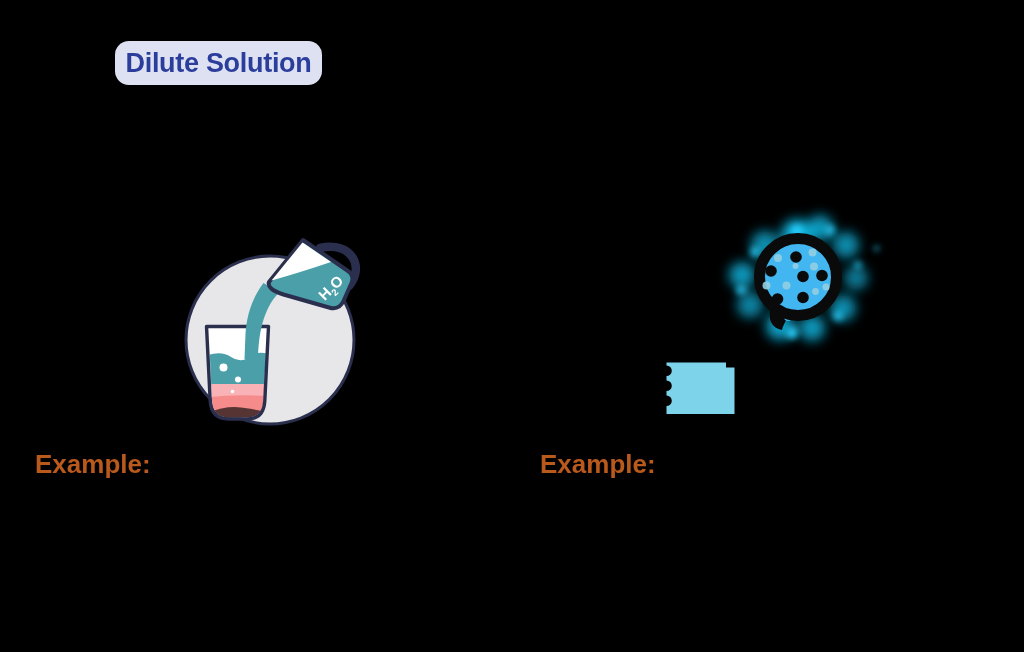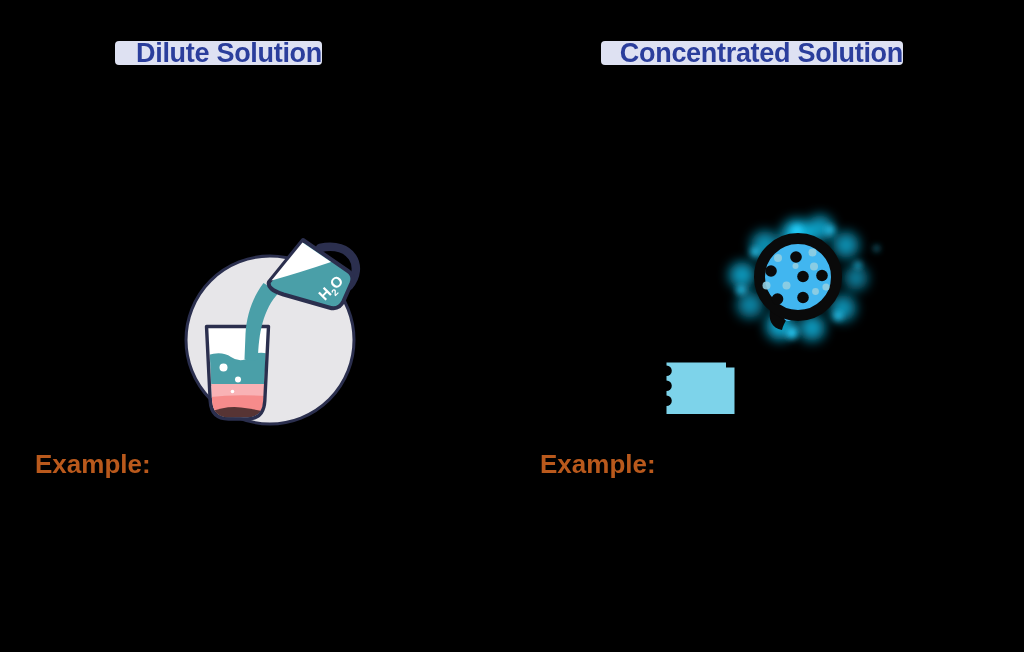--- a/index.html
+++ b/index.html
@@ -1,22 +1,22 @@
 <!DOCTYPE html>
 <html><head>
 <meta charset="utf-8">
 <style>
   html,body{margin:0;padding:0;background:#000;}
   #canvas{
     position:relative;width:1024px;height:652px;background:#000;overflow:hidden;
     font-family:"Liberation Sans", sans-serif;
   }
   .title-box{
-    position:absolute;top:41px;height:24px;background:#dee1f2;border-radius:4px;
-    display:flex;align-items:center;justify-content:flex-end;
+    position:absolute;top:41px;height:44px;background:#dee1f2;border-radius:14px;
+    display:flex;align-items:center;justify-content:center;
   }
   .title-text{
     color:#2b3e9c;font-weight:bold;font-size:27px;letter-spacing:-0.3px;white-space:nowrap;
   }
   #dilute-title-box{left:115px;width:207px;}
   #concentrated-title-box{left:601px;width:302px;}
   .example-label{
     position:absolute;top:451px;color:#b9591c;font-weight:bold;font-size:26px;line-height:1;white-space:nowrap;
   }
   #dilute-example{left:35px;}
@@ -25,23 +25,20 @@
   #left-illus{left:175px;top:225px;}
   #right-illus{left:640px;top:195px;}
 </style>
 </head>
 <body>
 
 <div id="canvas">
 
   <div class="title-box" id="dilute-title-box">
     <span class="title-text">Dilute Solution</span>
-  </div>
-  <div class="title-box" id="concentrated-title-box">
-    <span class="title-text">Concentrated Solution</span>
   </div>
 
   <svg id="left-illus" class="illus" width="205" height="210" viewBox="175 225 205 210">
     <defs>
       <clipPath id="glassClip">
         <path d="M208.5,328 L212,401 Q213,417.5 229,417.5 L247,417.5 Q262.5,417.5 263.5,401 L267,328 Z"></path>
       </clipPath>
     </defs>
 
     <circle cx="270" cy="340" r="84" fill="#e7e6e9" stroke="#2b2f4e" stroke-width="3"></circle>

